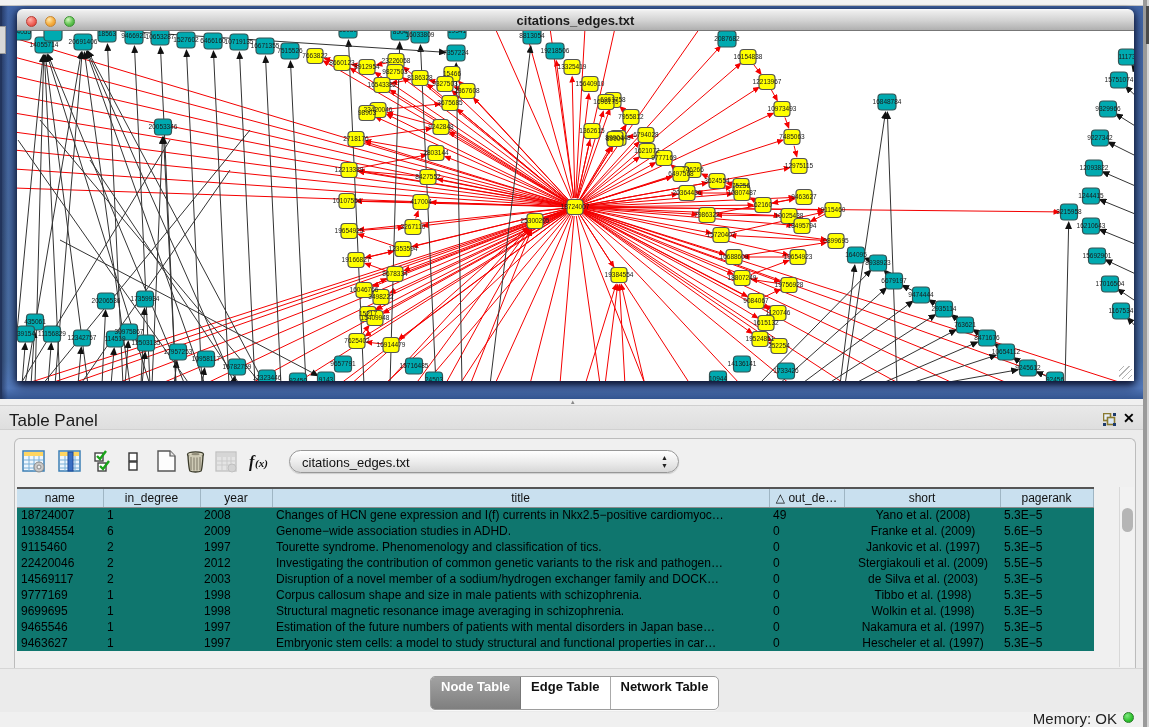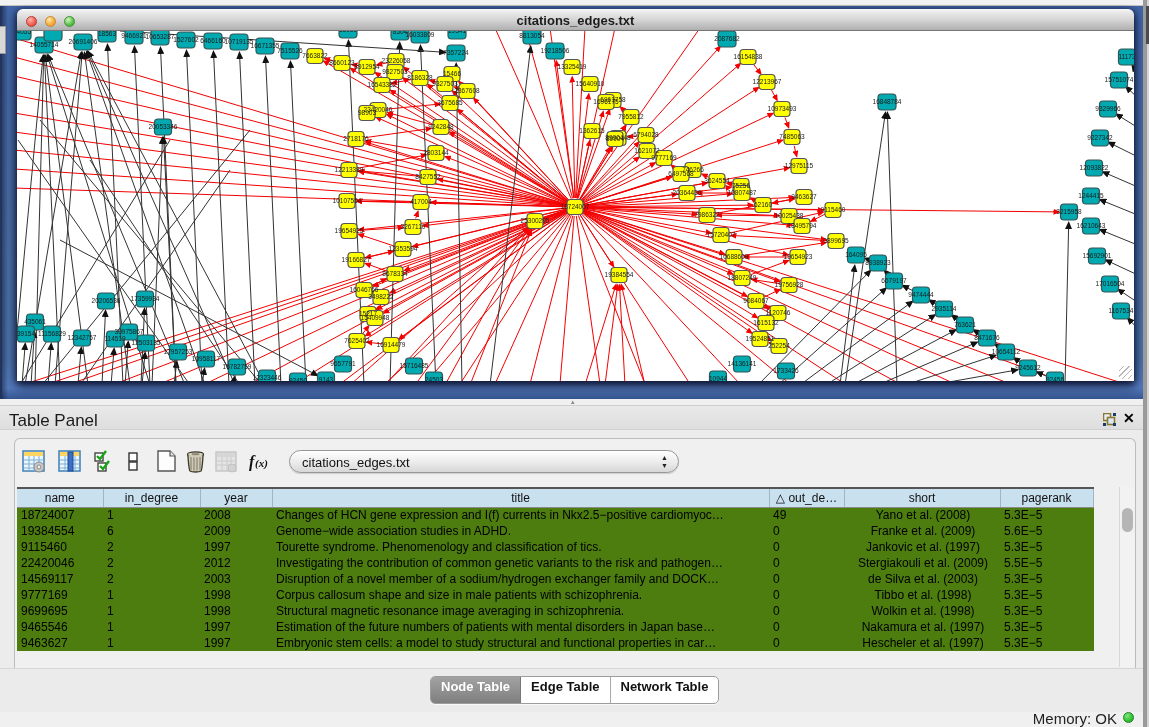--- a/index.html
+++ b/index.html
@@ -20,29 +20,29 @@
 .tphead{position:absolute;left:0;top:405px;width:1149px;height:25px;background:linear-gradient(180deg,#e9e9e9,#dedede);border-top:1px solid #cfcfcf;border-bottom:1px solid #d0d0d0;}
 .tphead .t{position:absolute;left:9px;top:5px;font-size:17px;color:#1a1a1a;}
 .float-ic{position:absolute;left:1103px;top:7px;width:13px;height:13px;}
 .close-ic{position:absolute;left:1123px;top:4px;font-size:14px;font-weight:bold;color:#000;}
 .panelbg{position:absolute;left:0;top:430px;width:1149px;height:297px;background:#ececec;}
 .panel{position:absolute;left:14px;top:438px;width:1122px;height:230px;background:#f0f0f0;border:1px solid #bcbcbc;border-radius:6px 6px 0 0;border-bottom:none;}
 .tbicons{position:absolute;top:11px;height:24px;}
 .combo{position:absolute;left:274px;top:11px;width:390px;height:23px;border:1px solid #979797;border-radius:12px;background:linear-gradient(180deg,#ffffff,#e9e9e9 60%,#d7d7d7);box-shadow:0 1px 1px rgba(0,0,0,.15);}
 .combo .txt{position:absolute;left:12px;top:4px;font-size:13px;color:#111;}
 .combo .st{position:absolute;right:10px;top:3px;font-size:7px;color:#222;line-height:8px;text-align:center;}
-table.grid{position:absolute;left:2px;top:48px;border-collapse:collapse;table-layout:fixed;width:1076px;font-size:12px;background:#4d7c0f;}
+table.grid{position:absolute;left:2px;top:48px;border-collapse:collapse;table-layout:fixed;width:1076px;font-size:12px;background:#0f766e;}
 table.grid th{background:#c9e0ef;border-right:1px solid #9fb6c4;border-top:2px solid #555;border-bottom:1px solid #8a8a8a;font-weight:normal;font-size:12px;height:19px;padding:0;color:#111;}
 table.grid td{height:16px;padding:0 2px 0 4px;white-space:nowrap;overflow:hidden;color:#000;}
 td.c2,td.c3,td.c5{padding-left:6px;}
 td.c6{text-align:center;padding-right:22px;}
 .scroll{position:absolute;left:1104px;top:48px;width:15px;height:180px;background:#f2f2f2;border-left:1px solid #d8d8d8;}
 .thumb{position:absolute;left:2px;top:21px;width:11px;height:24px;border-radius:6px;background:#b5b5b5;}
 .tabbar{position:absolute;left:0;top:668px;width:1149px;height:44px;background:#ebebeb;border-top:1px solid #d6d6d6;}
-.seg{position:absolute;left:430px;top:7px;height:28px;border:1px solid #9d9d9d;border-radius:5px;overflow:hidden;display:flex;background:#fff;box-shadow:0 1px 0 rgba(255,255,255,.7);}
+.seg{position:absolute;left:430px;top:7px;height:34px;border:1px solid #9d9d9d;border-radius:5px;overflow:hidden;display:flex;background:#fff;box-shadow:0 1px 0 rgba(255,255,255,.7);}
 .seg div{font-size:13px;font-weight:600;padding:2px 10px 0 10px;color:#111;border-right:1px solid #aaa;}
 .seg div.sel{background:linear-gradient(180deg,#a2a2a2,#7f7f7f);color:#fff;border-right:1px solid #777;}
 .seg div:last-child{border-right:none;}
 .status{position:absolute;left:0;top:712px;width:1149px;height:15px;background:#f0f0f0;}
 .mem{position:absolute;right:32px;top:-2px;font-size:15px;color:#222;}
 .memdot{position:absolute;right:15px;top:0px;width:11px;height:11px;border-radius:50%;background:radial-gradient(circle at 35% 30%,#7fe87f,#2fc32f 60%,#1da51d);border:1px solid #2a7b2a;}
 .rightedge{position:absolute;right:0;top:0;width:6px;height:727px;background:linear-gradient(90deg,#9a9a9a 0,#9a9a9a 4px,#d5d5d5 4px);}
 .rightedge2{position:absolute;right:0px;top:6px;width:3px;height:38px;background:#4a4a4a;}
 </style></head>
 <body>

